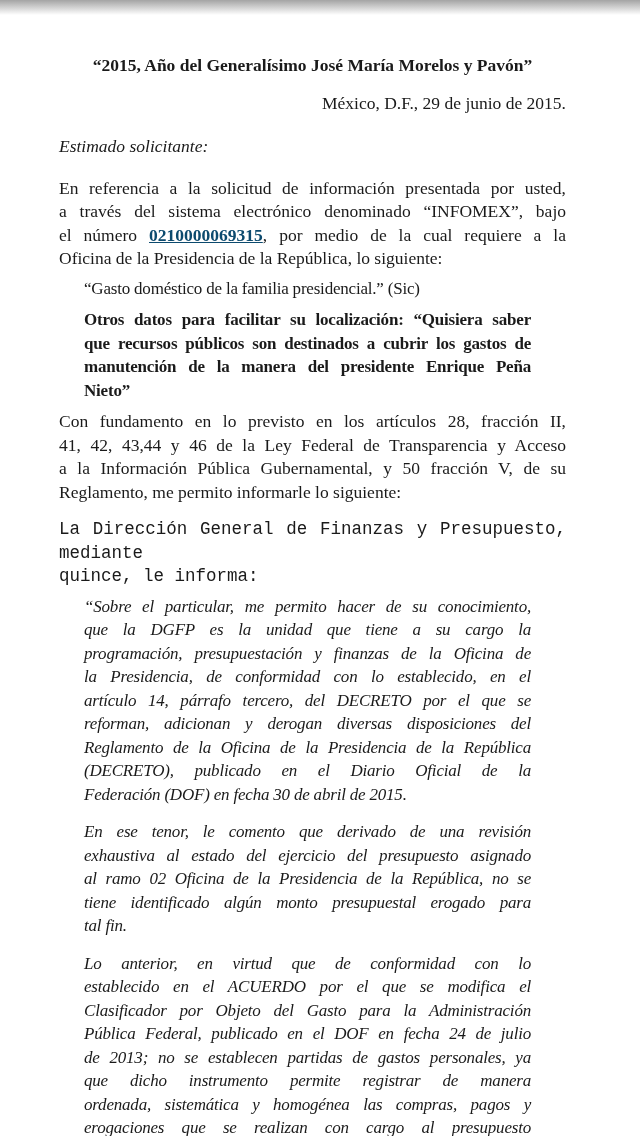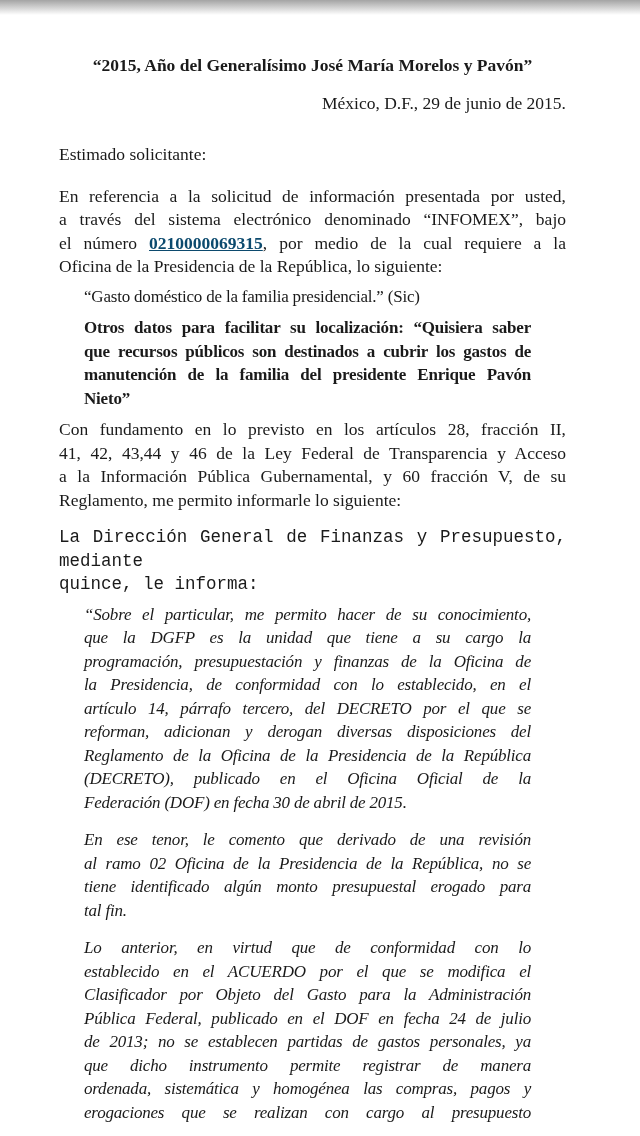--- a/index.html
+++ b/index.html
@@ -36,25 +36,26 @@
   }
   .dateline {
     margin-top: 14px;
     margin-left: 59px;
     width: 507px;
     text-align: right;
     font-size: 17.5px;
     line-height: 23.5px;
   }
   .salutation {
-    margin-top: 28px;
+    margin-top: 20px;
     margin-left: 59px;
     width: 507px;
     font-size: 17.5px;
     line-height: 23.5px;
+    font-style: italic;
   }
   .main {
     margin-left: 59px;
     width: 507px;
   }
   .indent {
     margin-left: 84px;
     width: 447px;
   }
   .line {
@@ -95,46 +96,47 @@
         <div class="line">a través del sistema electrónico denominado “INFOMEX”, bajo</div>
         <div class="line">el número <a class="folio" href="#">0210000069315</a>, por medio de la cual requiere a la</div>
         <div class="line nl">Oficina de la Presidencia de la República, lo siguiente:</div>
       </div>
       <div class="indent" style="margin-top: 6px;">
         <div class="line nl">“Gasto doméstico de la familia presidencial.” (Sic)</div>
       </div>
       <div class="indent" style="margin-top: 8px; font-weight: bold;">
         <div class="line"><b>Otros datos para facilitar su localización:</b> “Quisiera saber</div>
         <div class="line">que recursos públicos  son destinados a cubrir los gastos de</div>
-        <div class="line">manutención de la familia del presidente Enrique Pavón</div>
+        <div class="line">manutención de la manera del presidente Enrique Peña</div>
         <div class="line nl">Nieto”</div>
       </div>
       <div class="main" style="margin-top: 8px;">
         <div class="line">Con fundamento en lo previsto en los artículos 28, fracción II,</div>
         <div class="line">41, 42, 43,44 y 46 de la Ley Federal de Transparencia y Acceso</div>
-        <div class="line">a la Información Pública Gubernamental, y 60 fracción V, de su</div>
+        <div class="line">a la Información Pública Gubernamental, y 50 fracción V, de su</div>
         <div class="line nl">Reglamento, me permito informarle lo siguiente:</div>
       </div>
       <div class="main" style="margin-top: 14px; font-family: Liberation Mono, monospace;">
         <div class="line">La Dirección General de Finanzas y Presupuesto, mediante</div>
         <div class="line nl">quince, le informa:</div>
       </div>
       <div class="indent it" style="margin-top: 6px;">
         <div class="line">“Sobre el particular, me permito hacer de su conocimiento,</div>
         <div class="line">que la DGFP es la unidad que tiene a su cargo la</div>
         <div class="line">programación, presupuestación y finanzas de la Oficina de</div>
         <div class="line">la Presidencia, de conformidad con lo establecido, en el</div>
         <div class="line">artículo 14, párrafo tercero, del DECRETO por el que se</div>
         <div class="line">reforman, adicionan y derogan diversas disposiciones del</div>
         <div class="line">Reglamento de la Oficina de la Presidencia de la República</div>
-        <div class="line">(DECRETO), publicado en el Oficina Oficial de la</div>
+        <div class="line">(DECRETO), publicado en el Diario Oficial de la</div>
         <div class="line nl">Federación (DOF) en fecha 30 de abril de 2015.</div>
       </div>
       <div class="indent it" style="margin-top: 14px;">
         <div class="line">En ese tenor, le comento que derivado de una revisión</div>
+        <div class="line">exhaustiva al estado del ejercicio del presupuesto asignado</div>
         <div class="line">al ramo 02 Oficina de la Presidencia de la República, no se</div>
         <div class="line">tiene identificado algún monto presupuestal erogado para</div>
         <div class="line nl">tal fin.</div>
       </div>
       <div class="indent it" style="margin-top: 14px;">
         <div class="line">Lo anterior, en virtud que de conformidad con lo</div>
         <div class="line">establecido en el ACUERDO por el que se modifica el</div>
         <div class="line">Clasificador por Objeto del Gasto para la Administración</div>
         <div class="line">Pública Federal, publicado en el DOF en fecha 24 de julio</div>
         <div class="line">de 2013; no se establecen partidas de gastos personales, ya</div>

